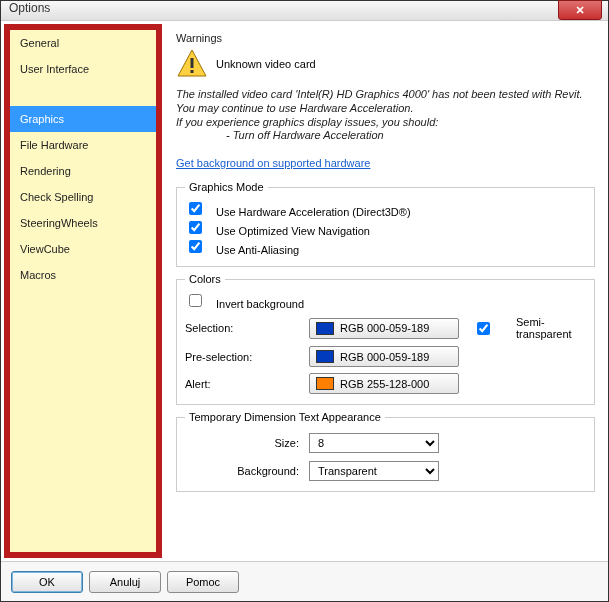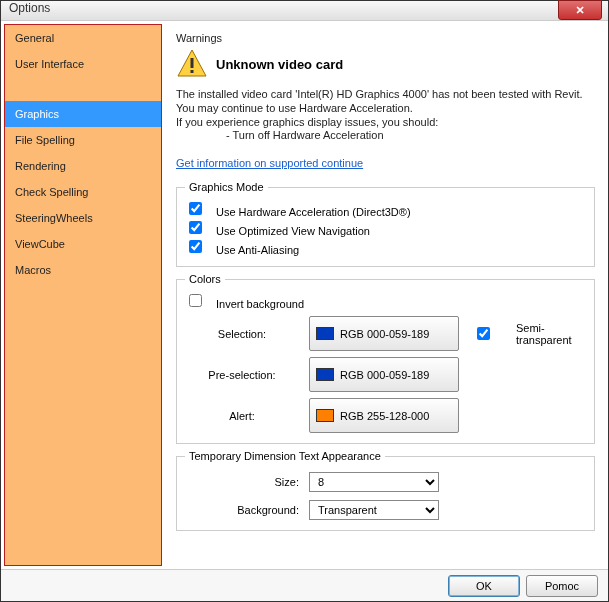--- a/index.html
+++ b/index.html
@@ -2,63 +2,63 @@
 <html><head>
 <meta charset="utf-8">
 <style>
 * { box-sizing: border-box; font-family: "Segoe UI", Tahoma, sans-serif; font-size: 11px; }
 body { margin: 0; background: #888; }
 .window { width: 609px; height: 602px; background: #fff; border: 1px solid #333; box-shadow: 0 0 8px rgba(0,0,0,0.5); display: flex; flex-direction: column; }
 .titlebar { height: 20px; background: linear-gradient(#f8f8f8, #e0e0e0); display: flex; padding-left: 8px; position: relative; border-bottom: 1px solid #ccc; }
 .titlebar .title { font-size: 12px; color: #333; }
 .titlebar .close { position: absolute; top: -1px; right: 6px; width: 44px; height: 20px; background: linear-gradient(#e07070, #c83030); border: 1px solid #8a1a1a; border-radius: 0 0 3px 3px; color: #fff; display: flex; align-items: center; justify-content: center; font-size: 10px; font-weight: bold; cursor: pointer; }
 .body { flex: 1; display: flex; background: #fff; padding: 3px; overflow: hidden; }
-.sidebar { width: 158px; border: 1px solid #b91c1c; background: #fdba74; }
+.sidebar { width: 158px; border: 6px solid #b91c1c; background: #fef9c3; }
 .sidebar .item { padding: 7px 10px; cursor: pointer; color: #222; }
 .sidebar .item.selected { background: #3399ff; color: #fff; margin-top: 24px; }
 .content { flex: 1; padding: 4px 10px 4px 14px; overflow: hidden; }
 .section-label { font-size: 11px; color: #222; margin: 4px 0 2px 0; }
 .warn-row { display: flex; align-items: center; gap: 8px; margin: 4px 0 8px 0; }
 .warn-icon { width: 32px; height: 32px; }
-.warn-title { font-size: 13px; font-weight: bold; }
-.warn-text { font-size: 11px; color: #222; line-height: 1.25; }
+.warn-title { font-size: 11px; font-weight: normal; }
+.warn-text { font-size: 11px; color: #222; line-height: 1.25; font-style: italic; }
 .link { color: #1a5fcf; text-decoration: underline; cursor: pointer; display: inline-block; margin: 14px 0 6px 0; }
 fieldset { border: 1px solid #ccc; margin: 6px 0; padding: 6px 8px 10px 8px; }
 fieldset legend { font-size: 11px; padding: 0 4px; }
 .chk-row { display: flex; align-items: flex-end; gap: 11px; margin: 0 0; }
 .chk-row input[type=checkbox] { width: 13px; height: 13px; }
 .colors-grid { display: grid; grid-template-columns: 118px 150px auto; gap: 6px 6px; align-items: center; margin-top: 6px; }
-.color-label { text-align: center; padding-right: 4px; }
-.color-btn { display: inline-flex; align-items: center; gap: 6px; border: 1px solid #888; background: linear-gradient(#fefefe,#e6e6e6); padding: 6px 6px; width: 150px; height: 35px; cursor: pointer; border-radius: 2px; }
+.color-label { text-align: left; padding-right: 4px; }
+.color-btn { display: inline-flex; align-items: center; gap: 6px; border: 1px solid #888; background: linear-gradient(#fefefe,#e6e6e6); padding: 6px 6px; width: 150px; height: 21px; cursor: pointer; border-radius: 2px; }
 .swatch { width: 18px; height: 13px; border: 1px solid #333; }
 .semi-row { display: flex; align-items: center; gap: 23px; margin-left: 8px; }
 .tmp-grid { display: grid; grid-template-columns: 118px 140px; gap: 8px 6px; align-items: center; margin-top: 4px; }
 .tmp-label { text-align: right; padding-right: 4px; }
 select, .combo { border: 1px solid #888; background: #fff; height: 20px; font-size: 11px; padding: 1px 4px; width: 130px; }
-.footer { height: 32px; border-top: 1px solid #ccc; display: flex; align-items: center; justify-content: flex-end; gap: 6px; padding: 0 10px; background: #f7f7f7; }
+.footer { height: 40px; border-top: 1px solid #ccc; display: flex; align-items: center; justify-content: flex-start; gap: 6px; padding: 0 10px; background: #f7f7f7; }
 .btn { min-width: 72px; height: 22px; border: 1px solid #8a8a8a; background: linear-gradient(#fefefe,#e2e2e2); border-radius: 3px; cursor: pointer; font-size: 11px; }
 .btn.default { border: 1px solid #3c7fb1; box-shadow: 0 0 0 1px #7eb4d9 inset; }
 </style>
 </head>
 <body>
 
 <div class="window">
   <div class="titlebar">
     <span class="title">Options</span>
     <div class="close">
       <span>✕</span>
     </div>
   </div>
 
   <div class="body">
     <div class="sidebar">
       <div class="item"><span>General</span></div>
       <div class="item"><span>User Interface</span></div>
       <div class="item selected"><span>Graphics</span></div>
-      <div class="item"><span>File Spelling</span></div>
+      <div class="item"><span>File Hardware</span></div>
       <div class="item"><span>Rendering</span></div>
       <div class="item"><span>Check Spelling</span></div>
       <div class="item"><span>SteeringWheels</span></div>
       <div class="item"><span>ViewCube</span></div>
       <div class="item"><span>Macros</span></div>
     </div>
 
     <div class="content">
       <div class="section-label">Warnings</div>
       <div class="warn-row">
@@ -68,21 +68,21 @@
           <rect x="14.5" y="22" width="3" height="3" fill="#333"></rect>
         </svg>
         <div class="warn-title">Unknown video card</div>
       </div>
       <div class="warn-text">
         <div>The installed video card 'Intel(R) HD Graphics 4000' has not been tested with Revit.</div>
         <div>You may continue to use Hardware Acceleration.</div>
         <div>If you experience graphics display issues, you should:</div>
         <div style="padding-left:50px">- Turn off Hardware Acceleration</div>
       </div>
-      <a class="link">Get information on supported continue</a>
+      <a class="link">Get background on supported hardware</a>
 
       <fieldset>
         <legend>Graphics Mode</legend>
         <div class="chk-row">
           <input type="checkbox" checked="" style="">
           <span>Use Hardware Acceleration (Direct3D®)</span>
         </div>
         <div class="chk-row">
           <input type="checkbox" checked="" style="">
           <span>Use Optimized View Navigation</span>
@@ -137,15 +137,16 @@
           <select class="combo">
             <option>Transparent</option>
           </select>
         </div>
       </fieldset>
     </div>
   </div>
 
   <div class="footer">
     <button class="btn default">OK</button>
+    <button class="btn">Anuluj</button>
     <button class="btn">Pomoc</button>
   </div>
 </div>
 
 </body></html>

